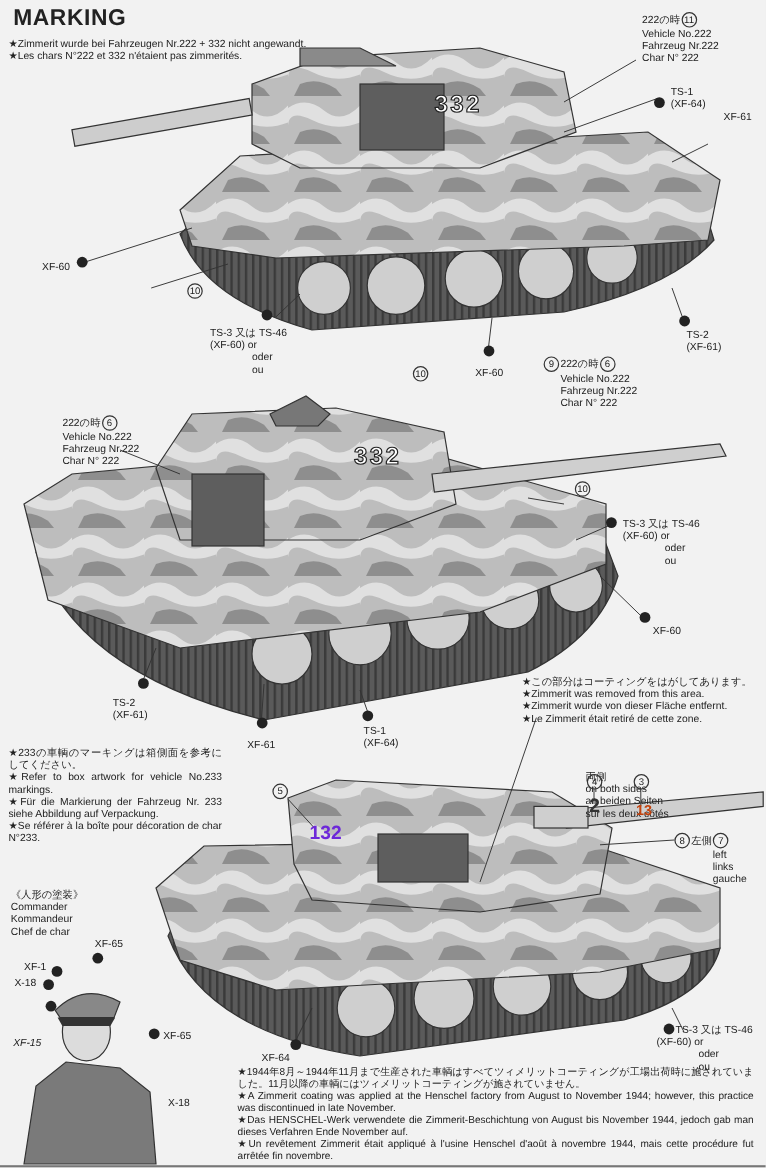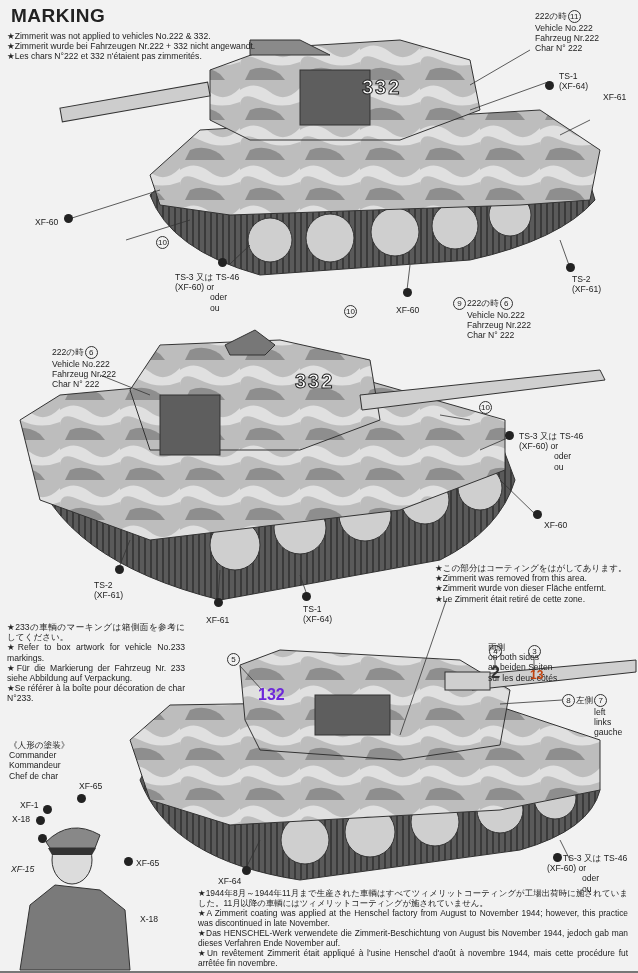--- a/index.html
+++ b/index.html
@@ -110,21 +110,20 @@
       <line x1="534" y1="657" x2="534" y2="672"></line>
       <line x1="562" y1="700" x2="500" y2="704"></line>
       <line x1="570" y1="860" x2="560" y2="840"></line>
       <line x1="246" y1="868" x2="260" y2="840"></line>
     </g>
   </svg>
 
   <div class="title">MARKING</div>
 
   <div class="note" style="left:7px;top:31px;">
-    <p>★Zimmerit was not applied to vehicles No.222 &amp; 332.</p>
     <p>★Zimmerit wurde bei Fahrzeugen Nr.222 + 332 nicht angewandt.</p>
     <p>★Les chars N°222 et 332 n'étaient pas zimmerités.</p>
   </div>
 
   <div class="lbl" style="left:535px;top:10px;">
     <div><span>222の時</span><span class="circ">11</span></div>
     <div>Vehicle No.222</div>
     <div>Fahrzeug Nr.222</div>
     <div>Char N° 222</div>
   </div>

